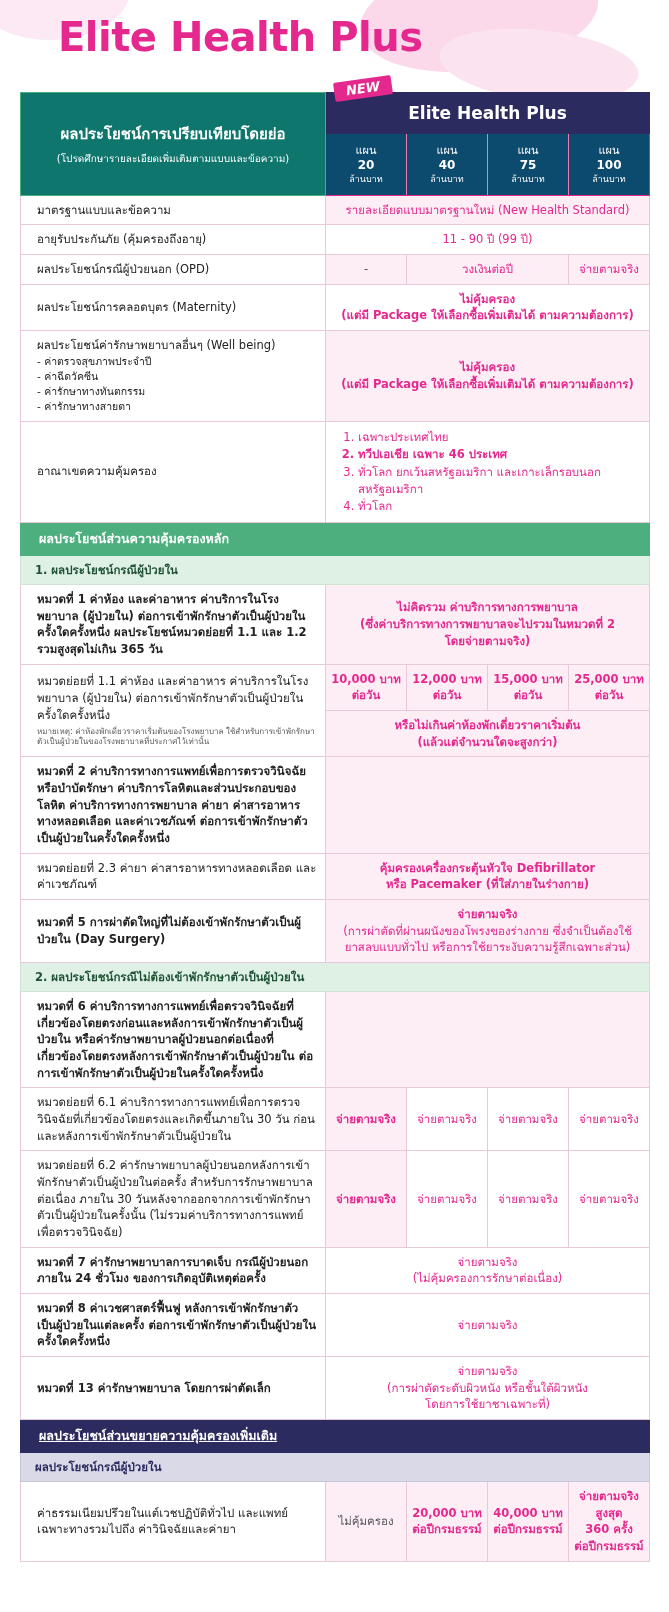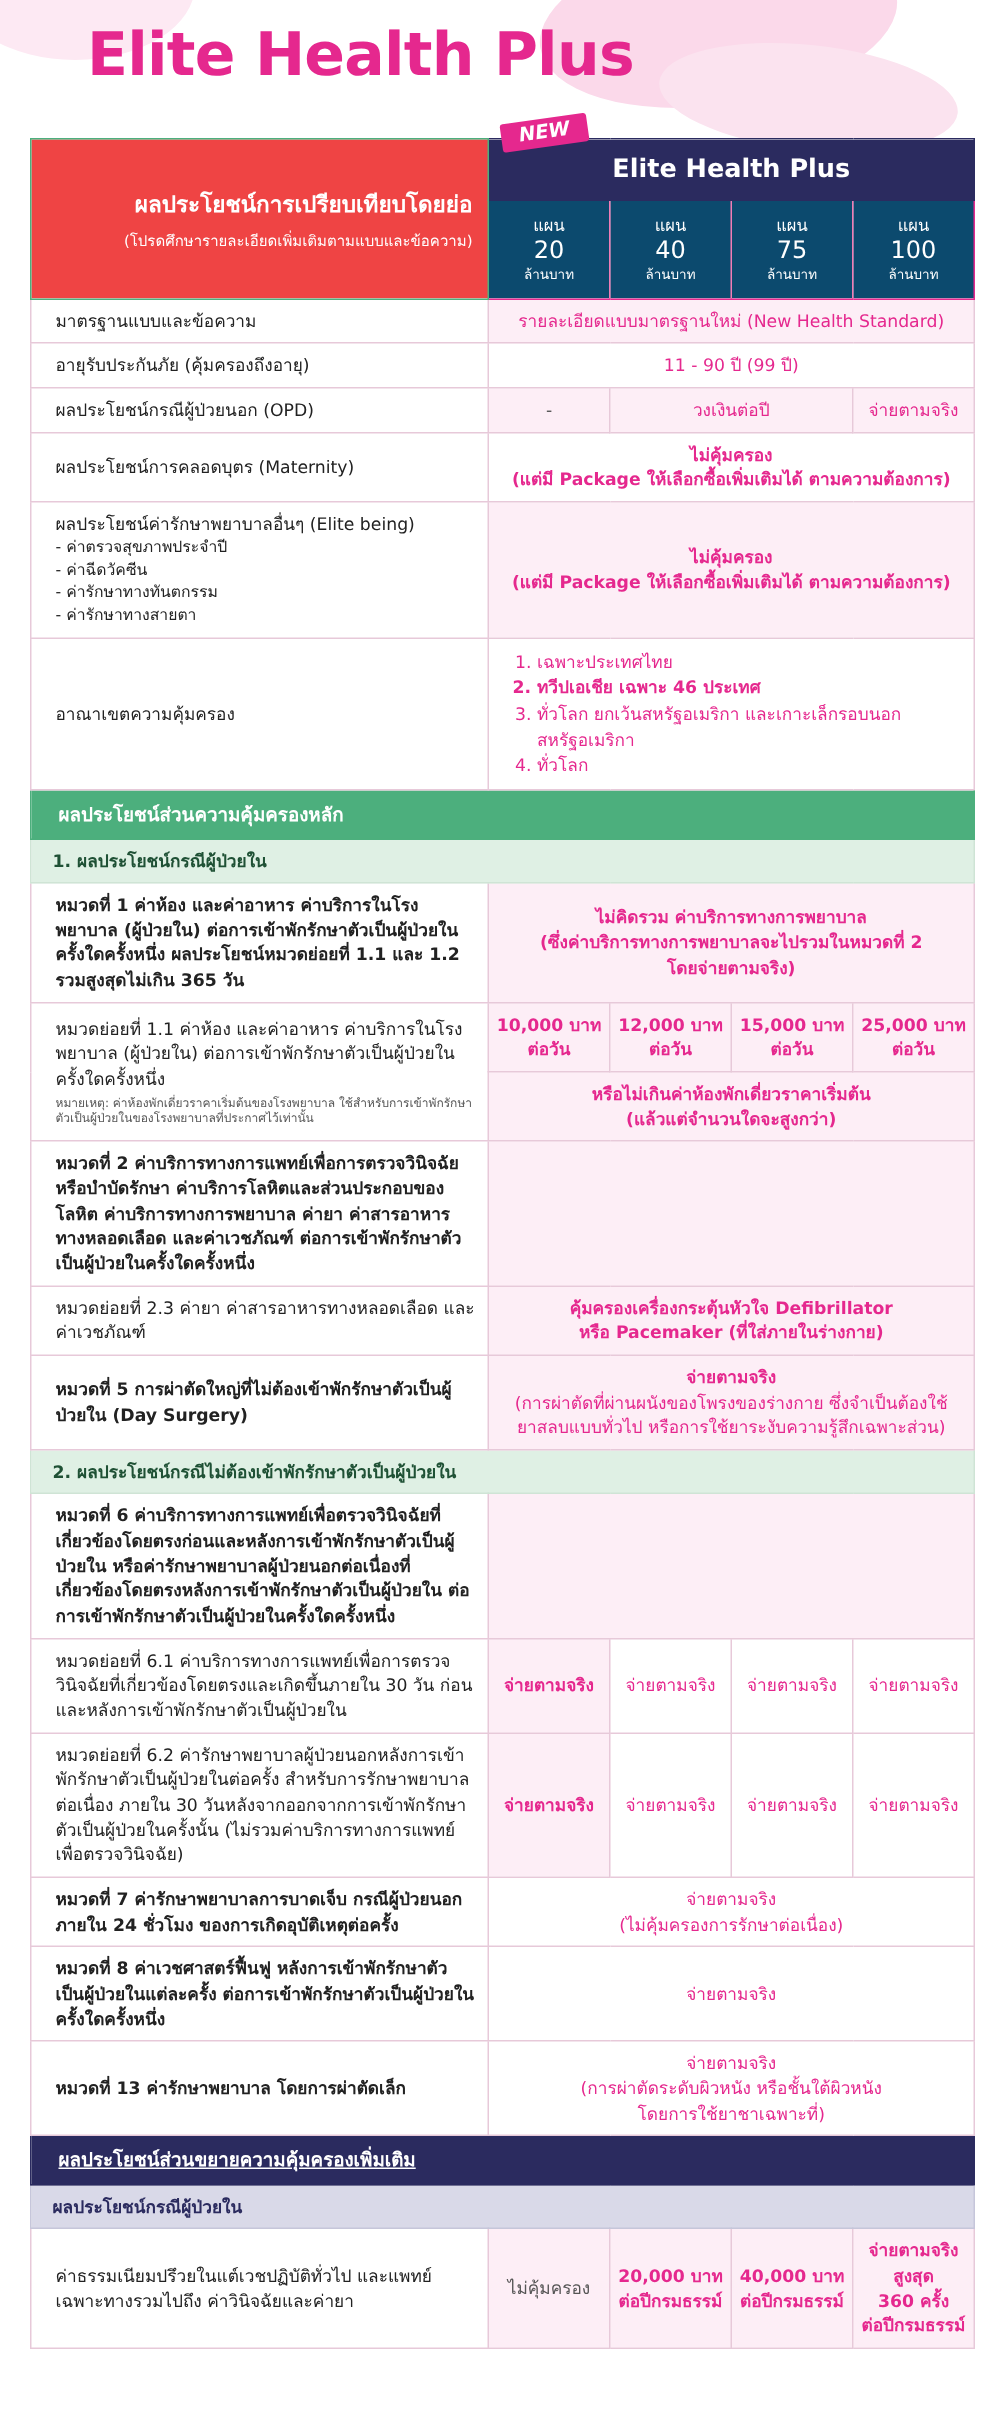--- a/index.html
+++ b/index.html
@@ -46,23 +46,23 @@
     border-collapse: collapse;
     table-layout: fixed;
   }
   table.main td, table.main th { vertical-align: middle; }
 
   .col-label { width: 305px; }
   .col-p { width: 81px; }
 
   
   .head-left {
-    background:#ef4444;
+    background:#0f766e;
     color:#fff;
-    text-align:right;
+    text-align:center;
     padding:18px 10px;
     border:1px solid #4caf7d;
   }
   .head-left .t1 { font-size:15px; font-weight:bold; }
   .head-left .t2 { font-size:10px; margin-top:5px; }
 
   .head-title {
     background:#2b2b5f;
     color:#fff;
     text-align:center;
@@ -82,21 +82,21 @@
     border-radius:2px;
   }
   .plan-cell {
     background:#0c4a6e; color:#fff; text-align:center;
     padding:7px 0 9px 0;
     border:1px solid #e5288e;
     border-right-color:#f17cb5;
   }
   .plan-cell:last-child { border-right-color:#e5288e; }
   .plan-cell .p1 { font-size:11px; }
-  .plan-cell .p2 { font-size:16px; font-weight:normal; line-height:1.05; }
+  .plan-cell .p2 { font-size:12px; font-weight:bold; line-height:1.05; }
   .plan-cell .p3 { font-size:9px; }
 
   
   .lbl {
     background:#fff;
     border:1px solid #e7c9d9;
     padding:6px 8px 6px 16px;
     font-size:11.5px;
     color:#222;
     line-height:1.45;
@@ -216,21 +216,21 @@
     <tr>
       <td class="lbl">ผลประโยชน์การคลอดบุตร (Maternity)</td>
       <td class="val bold" colspan="4">
         <div>ไม่คุ้มครอง</div>
         <div>(แต่มี Package ให้เลือกซื้อเพิ่มเติมได้ ตามความต้องการ)</div>
       </td>
     </tr>
 
     <tr>
       <td class="lbl">
-        <div>ผลประโยชน์ค่ารักษาพยาบาลอื่นๆ (Elite being)</div>
+        <div>ผลประโยชน์ค่ารักษาพยาบาลอื่นๆ (Well being)</div>
         <div class="sub">- ค่าตรวจสุขภาพประจำปี</div>
         <div class="sub">- ค่าฉีดวัคซีน</div>
         <div class="sub">- ค่ารักษาทางทันตกรรม</div>
         <div class="sub">- ค่ารักษาทางสายตา</div>
       </td>
       <td class="val pink bold" colspan="4">
         <div>ไม่คุ้มครอง</div>
         <div>(แต่มี Package ให้เลือกซื้อเพิ่มเติมได้ ตามความต้องการ)</div>
       </td>
     </tr>

